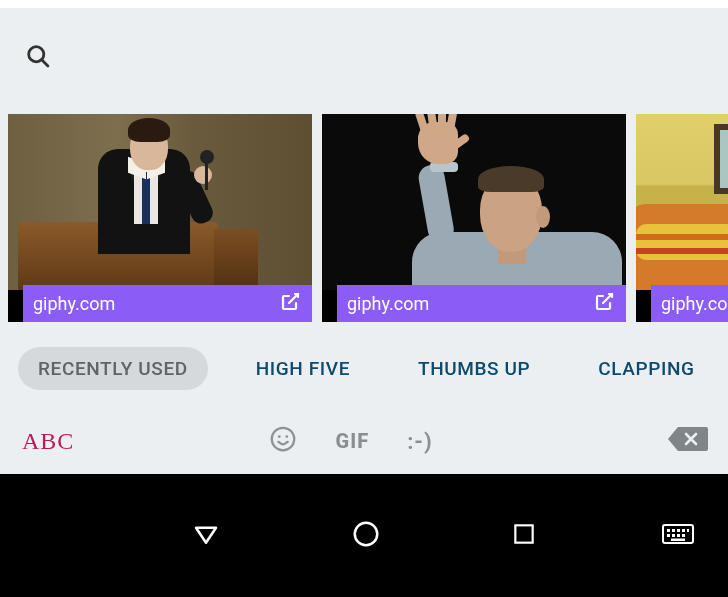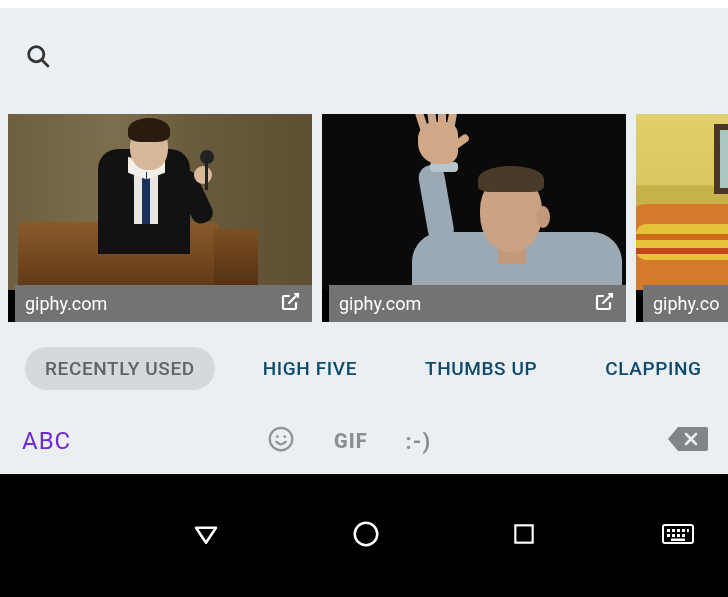--- a/index.html
+++ b/index.html
@@ -23,22 +23,22 @@
   }
   .gif-card {
     position: relative; height: 208px; flex: 0 0 auto;
     background: #000; overflow: hidden; cursor: pointer;
   }
   .gif-card.w1 { width: 304px; }
   .gif-card.w2 { width: 304px; }
   .gif-card.w3 { width: 108px; }
   .gif-image { position: absolute; inset: 0 0 32px 0; overflow: hidden; }
   .gif-footer {
-    position: absolute; left: 7px; right: 0; bottom: 0; height: 37px;
-    background: #737373; display: flex; align-items: center;
+    position: absolute; left: 15px; right: 0; bottom: 0; height: 37px;
+    background: #8b5cf6; display: flex; align-items: center;
     padding: 0 10px; justify-content: space-between;
   }
   .gif-source { color: #fff; font-size: 18px; white-space: nowrap; overflow: hidden; }
   .open-icon { color: #fff; flex: 0 0 auto; margin-left: 8px; }
 
   
   .scene1 { position:absolute; inset:0; background:#7a6b4a; }
   .scene1 .curtain { position:absolute; left:0; top:0; width:100%; height:100%;
     background: linear-gradient(90deg, #6e5f41 0%, #7d6e4e 35%, #6a5b3e 60%, #5e4f33 100%);
   }
@@ -110,37 +110,37 @@
   .scene3 .cushion { position:absolute; left:0px; bottom:30px; width:100px; height:36px;
     background:#e8c23a; border-radius:10px; }
   .scene3 .stripe1 { position:absolute; left:0; bottom:36px; width:100px; height:6px; background:#c1481f; }
   .scene3 .stripe2 { position:absolute; left:0; bottom:50px; width:100px; height:6px; background:#cf6a1f; }
   .scene3 .frame { position:absolute; right:-30px; top:10px; width:60px; height:70px;
     background:#a9c7c0; border:6px solid #4a3626; }
 
   
   .chips-row {
     height: 80px; display: flex; align-items: center; gap: 28px;
-    padding-left: 25px; overflow: hidden; background: #eceff1;
+    padding-left: 18px; overflow: hidden; background: #eceff1;
   }
   .chip {
     font-size: 19px; letter-spacing: 0.6px; color: #0c4a6e;
     padding: 10px 20px; border-radius: 999px; white-space: nowrap;
     cursor: pointer; font-weight: 500;
   }
   .chip.active { background: #d6d9db; color: #5e6467; }
 
   
   .mode-row {
     height: 66px; display: flex; align-items: center;
     padding: 0 18px 0 22px; background: #eceff1;
     justify-content: space-between;
   }
   .mode-left { display:flex; align-items:center; }
-  .abc { font-size: 24px; color: #6d28d9; letter-spacing: 1px; cursor:pointer; }
+  .abc { font-size: 24px; color: #be185d; letter-spacing: 1px; cursor:pointer;font-family:Liberation Serif, serif; }
   .mode-center { display:flex; align-items:center; gap: 38px; margin-left: -40px; }
   .mode-center .item { color:#888e92; cursor:pointer; display:flex; align-items:center; }
   .gif-label { font-size:20px; font-weight:800; letter-spacing:1px; color:#55595c; }
   .textface { font-size:22px; font-weight:700; color:#888e92; letter-spacing:1px; }
   .backspace { color:#7f8588; cursor:pointer; }
 
   
   .navbar {
     flex: 1; min-height: 70px; background:#000;
     display:flex; align-items:center; justify-content:center; gap:130px;

